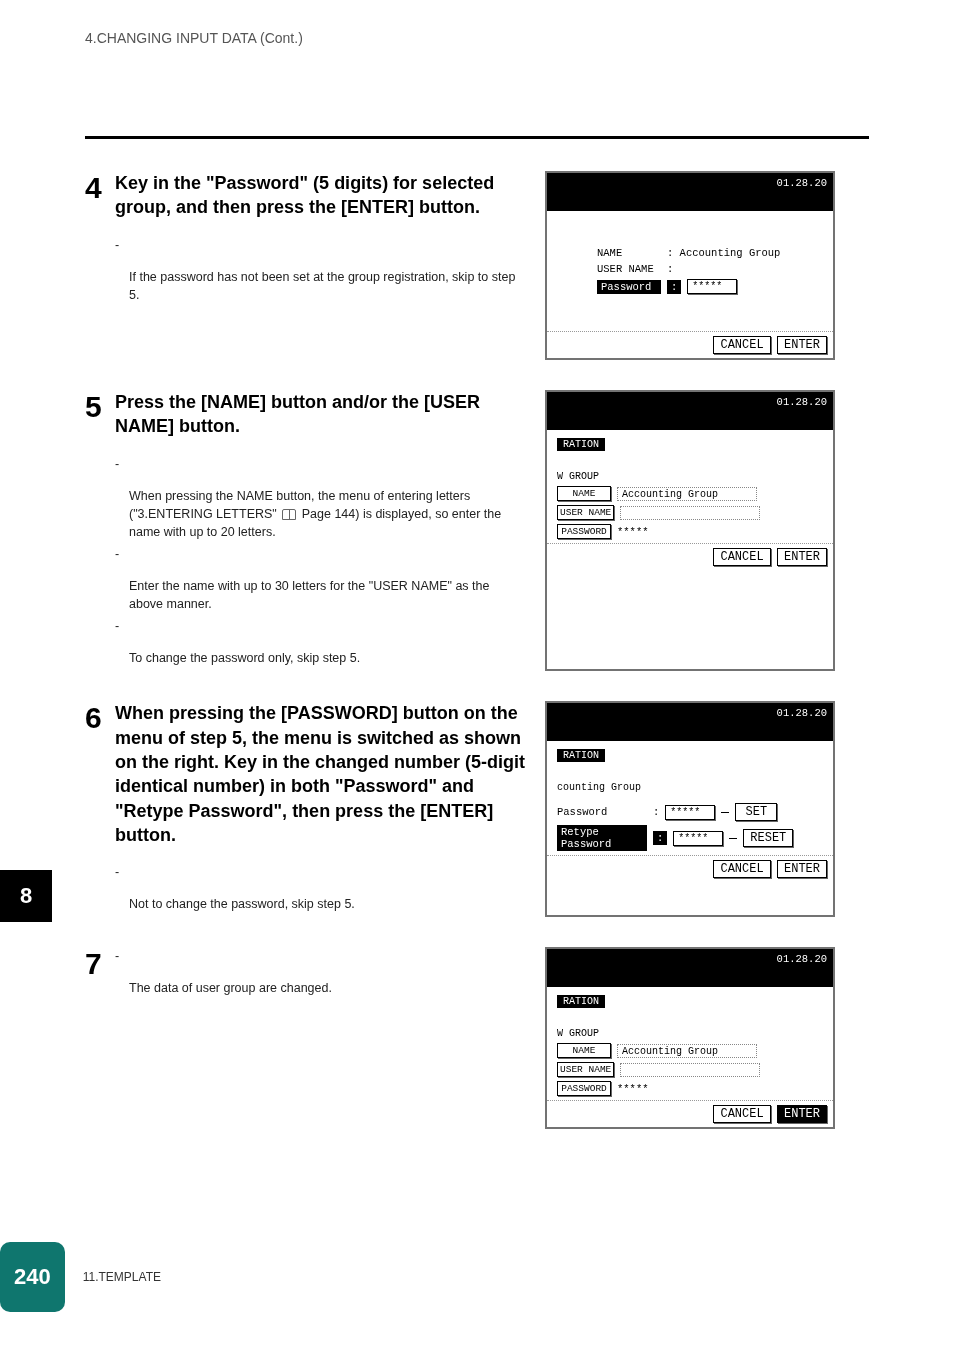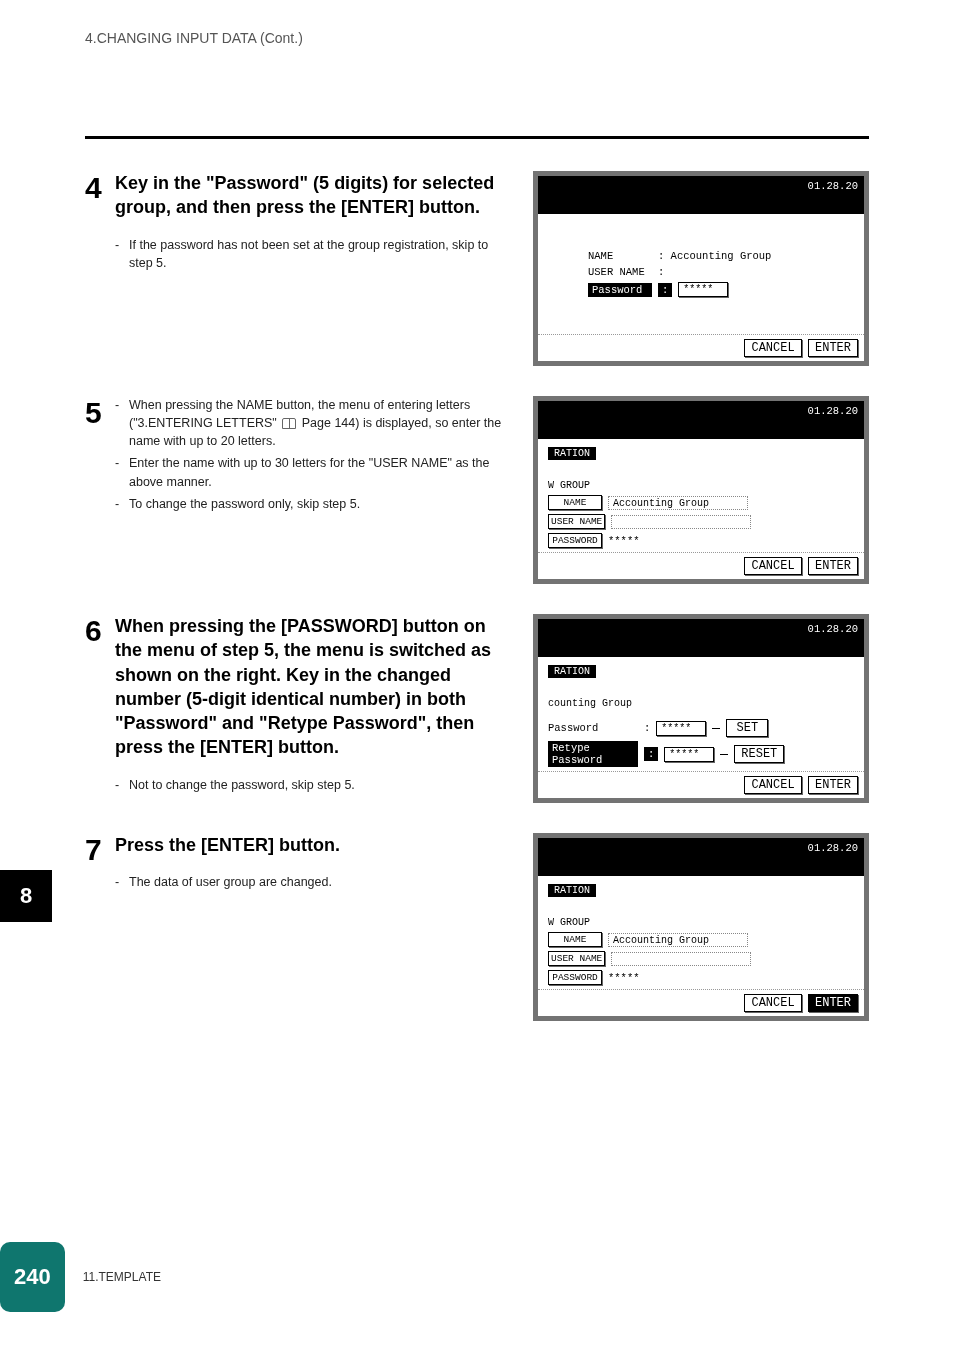--- a/index.html
+++ b/index.html
@@ -57,43 +57,43 @@
     line-height: 1.45;
   }
   .bullet-item {
     display: flex;
     margin-bottom: 4px;
   }
   .bullet-dash {
     width: 14px;
     flex-shrink: 0;
   }
-  .bullet-text { flex: 1; }
+  .bullet-text { flex: 1; margin-top: 32px; }
   .book-icon {
     display: inline-block;
     width: 14px;
     height: 11px;
     border: 1px solid #666;
     border-radius: 2px 2px 0 0;
     position: relative;
     vertical-align: middle;
     margin: 0 2px;
   }
   .book-icon::after {
     content: "";
     position: absolute;
     left: 50%;
     top: 0;
     bottom: 0;
     width: 1px;
     background: #666;
   }
   .screenshot {
-    width: 336px;
-    border: 5px solid #737373;
+    width: 290px;
+    border: 2px solid #737373;
     font-family: "Courier New", monospace;
     font-size: 10.5px;
     background: #fff;
     flex-shrink: 0;
   }
   .ss-topbar {
     background: #000;
     color: #fff;
     text-align: right;
     padding: 3px 6px;
@@ -250,20 +250,21 @@
         <span class="ss-btn">CANCEL</span>
         <span class="ss-btn">ENTER</span>
       </div>
     </div>
   </div>
 
   <div class="step-row">
     <div class="step-left">
       <div class="step-num">5</div>
       <div class="step-body">
+        <div class="step-title">Press the [NAME] button and/or the [USER NAME] button.</div>
         <div class="bullet-list">
           <div class="bullet-item">
             <div class="bullet-dash">-</div>
             <div class="bullet-text">
               <span>When pressing the NAME button, the menu of entering letters ("3.ENTERING LETTERS" </span><span class="book-icon"></span><span> Page 144) is displayed, so enter the name with up to 20 letters.</span>
             </div>
           </div>
           <div class="bullet-item">
             <div class="bullet-dash">-</div>
             <div class="bullet-text">Enter the name with up to 30 letters for the "USER NAME" as the above manner.</div>
@@ -337,21 +338,20 @@
         <span class="ss-btn">CANCEL</span>
         <span class="ss-btn">ENTER</span>
       </div>
     </div>
   </div>
 
   <div class="step-row">
     <div class="step-left">
       <div class="step-num">7</div>
       <div class="step-body">
-        <div class="step-title">Press the [ENTER] button.</div>
         <div class="bullet-list">
           <div class="bullet-item">
             <div class="bullet-dash">-</div>
             <div class="bullet-text">The data of user group are changed.</div>
           </div>
         </div>
       </div>
     </div>
     <div class="screenshot">
       <div class="ss-topbar"><span>01.28.20</span></div>

